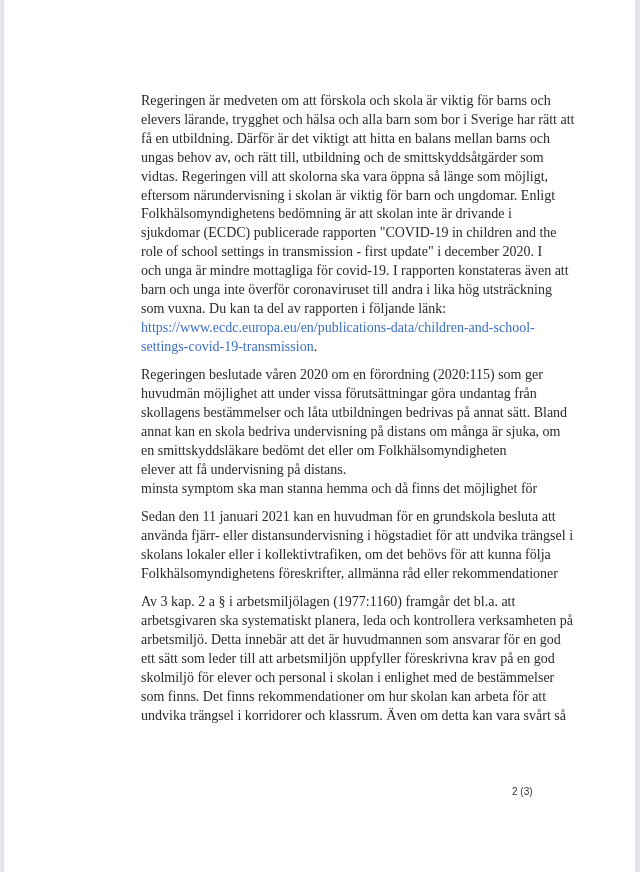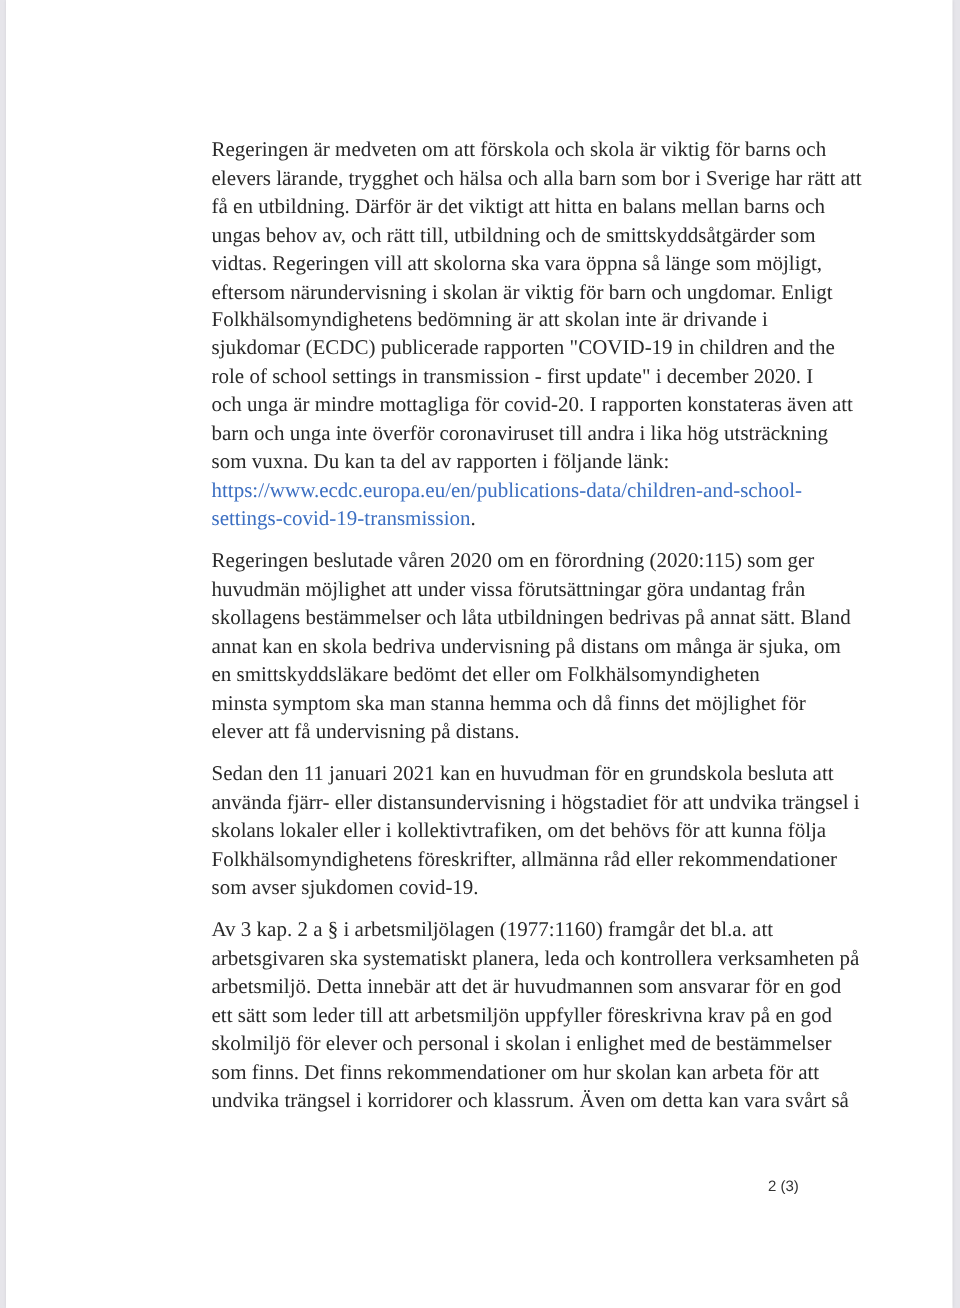--- a/index.html
+++ b/index.html
@@ -37,41 +37,40 @@
     <p>
       <span class="line">Regeringen är medveten om att förskola och skola är viktig för barns och</span>
       <span class="line">elevers lärande, trygghet och hälsa och alla barn som bor i Sverige har rätt att</span>
       <span class="line">få en utbildning. Därför är det viktigt att hitta en balans mellan barns och</span>
       <span class="line">ungas behov av, och rätt till, utbildning och de smittskyddsåtgärder som</span>
       <span class="line">vidtas. Regeringen vill att skolorna ska vara öppna så länge som möjligt,</span>
       <span class="line">eftersom närundervisning i skolan är viktig för barn och ungdomar. Enligt</span>
       <span class="line">Folkhälsomyndighetens bedömning är att skolan inte är drivande i</span>
       <span class="line">sjukdomar (ECDC) publicerade rapporten "COVID-19 in children and the</span>
       <span class="line">role of school settings in transmission - first update" i december 2020. I</span>
-      <span class="line">och unga är mindre mottagliga för covid-20. I rapporten konstateras även att</span>
+      <span class="line">och unga är mindre mottagliga för covid-19. I rapporten konstateras även att</span>
       <span class="line">barn och unga inte överför coronaviruset till andra i lika hög utsträckning</span>
       <span class="line">som vuxna. Du kan ta del av rapporten i följande länk:</span>
       <span class="line"><a class="link">https://www.ecdc.europa.eu/en/publications-data/children-and-school-</a></span>
       <span class="line"><a class="link">settings-covid-19-transmission</a><span>.</span></span>
     </p>
     <p>
       <span class="line">Regeringen beslutade våren 2020 om en förordning (2020:115) som ger</span>
       <span class="line">huvudmän möjlighet att under vissa förutsättningar göra undantag från</span>
       <span class="line">skollagens bestämmelser och låta utbildningen bedrivas på annat sätt. Bland</span>
       <span class="line">annat kan en skola bedriva undervisning på distans om många är sjuka, om</span>
       <span class="line">en smittskyddsläkare bedömt det eller om Folkhälsomyndigheten</span>
+      <span class="line">elever att få undervisning på distans.</span>
       <span class="line">minsta symptom ska man stanna hemma och då finns det möjlighet för</span>
-      <span class="line">elever att få undervisning på distans.</span>
     </p>
     <p>
       <span class="line">Sedan den 11 januari 2021 kan en huvudman för en grundskola besluta att</span>
       <span class="line">använda fjärr- eller distansundervisning i högstadiet för att undvika trängsel i</span>
       <span class="line">skolans lokaler eller i kollektivtrafiken, om det behövs för att kunna följa</span>
       <span class="line">Folkhälsomyndighetens föreskrifter, allmänna råd eller rekommendationer</span>
-      <span class="line">som avser sjukdomen covid-19.</span>
     </p>
     <p>
       <span class="line">Av 3 kap. 2 a § i arbetsmiljölagen (1977:1160) framgår det bl.a. att</span>
       <span class="line">arbetsgivaren ska systematiskt planera, leda och kontrollera verksamheten på</span>
       <span class="line">arbetsmiljö. Detta innebär att det är huvudmannen som ansvarar för en god</span>
       <span class="line">ett sätt som leder till att arbetsmiljön uppfyller föreskrivna krav på en god</span>
       <span class="line">skolmiljö för elever och personal i skolan i enlighet med de bestämmelser</span>
       <span class="line">som finns. Det finns rekommendationer om hur skolan kan arbeta för att</span>
       <span class="line">undvika trängsel i korridorer och klassrum. Även om detta kan vara svårt så</span>
     </p>

